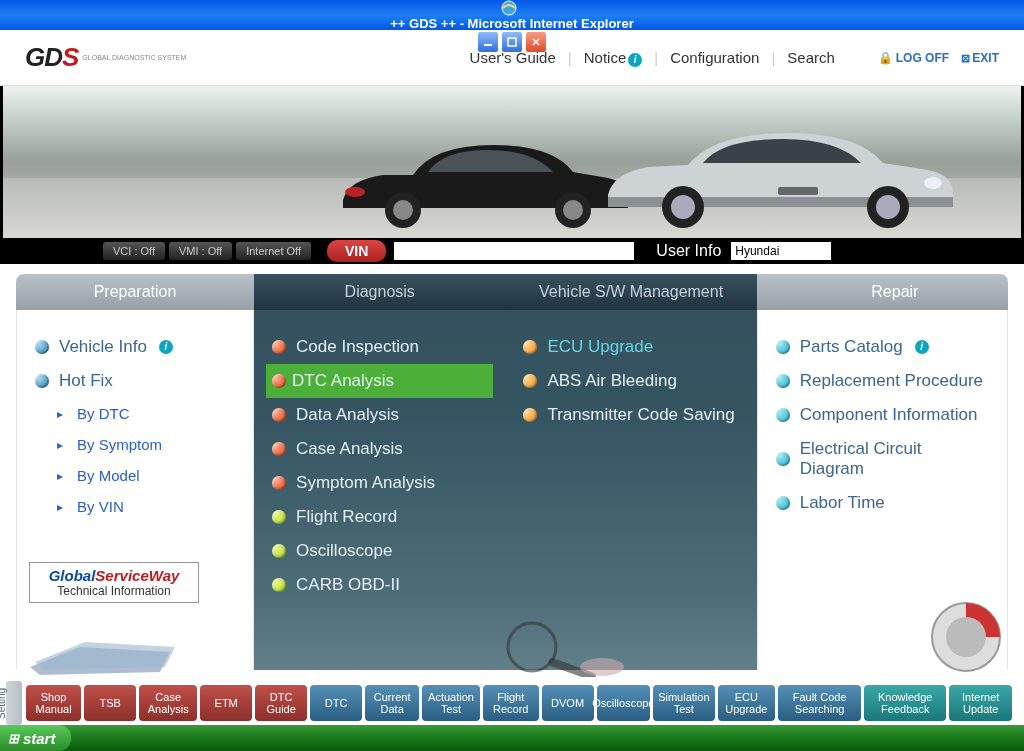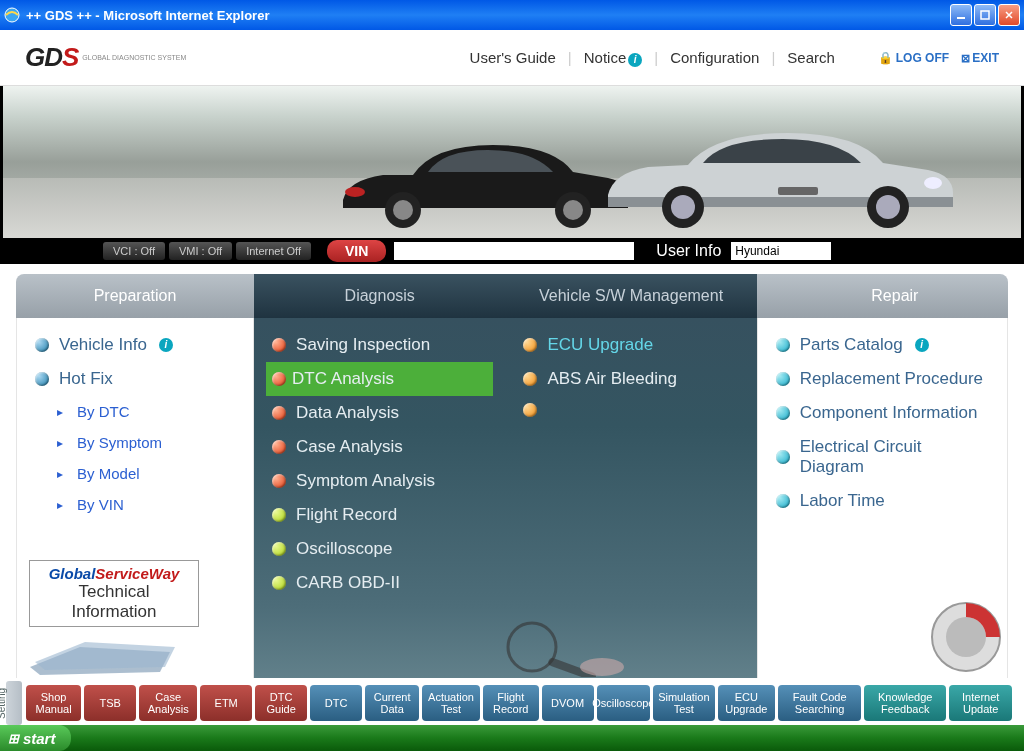--- a/index.html
+++ b/index.html
@@ -1,19 +1,19 @@
 <!DOCTYPE html>
 <html><head>
 <meta charset="utf-8">
 <style>
 * { margin: 0; padding: 0; box-sizing: border-box; font-family: Arial, sans-serif; }
 body { background: #fff; overflow: hidden; width: 1024px; height: 751px; }
 
 
-.titlebar { height: 30px; background: linear-gradient(to bottom, #0058e6 0%, #1f7ff4 50%, #0058e6 100%); display: flex; align-items: center; padding: 0 4px; color: #fff; font-size: 13px; }
+.titlebar { height: 30px; background: linear-gradient(to bottom, #0058e6 0%, #1f7ff4 50%, #0058e6 100%); display: flex; align-items: center; padding: 0 4px; color: #fff; font-size: 13px; flex-direction: column; }
 .titlebar .ie-icon { width: 16px; height: 16px; margin-right: 6px; display:inline-flex; align-items:center; justify-content:center;}
 .titlebar .ie-icon svg { width:16px; height:16px;}
 .titlebar .title { flex: 1; font-weight: bold; }
 .winbtns { display: flex; gap: 2px; }
 .winbtn { width: 22px; height: 22px; border: 1px solid #fff; border-radius: 3px; display: flex; align-items: center; justify-content: center; cursor: pointer; font-size: 11px; font-weight: bold;}
 .winbtn.min { background: linear-gradient(to bottom,#8ebbf7,#2f6fe0); }
 .winbtn.max { background: linear-gradient(to bottom,#8ebbf7,#2f6fe0); }
 .winbtn.close { background: linear-gradient(to bottom,#f79d83,#e24a2a); }
 
 
@@ -45,27 +45,27 @@
 .statusbar { height: 26px; background: #000; display: flex; align-items: center; padding: 0 10px 0 100px; gap: 4px; border-left: 3px solid #000; border-right: 3px solid #000;}
 .status-pill { background: linear-gradient(to bottom,#555,#222); color:#ccc; font-size:11px; padding: 3px 10px; border-radius: 3px; }
 .vin-pill { background: linear-gradient(to bottom,#d44,#a22); color:#fff; font-size:14px; padding: 3px 18px; border-radius: 10px; font-weight:bold;}
 .vin-input { width: 240px; height: 18px; background:#fff; border:none; margin-left:4px; font-size:12px; padding:0 4px;}
 .userinfo-label { color:#fff; font-size:16px; margin-left:18px;}
 .userinfo-input { width:100px; height:18px; background:#fff; border:none; margin-left:6px; font-size:12px; padding:0 4px;}
 
 
 .main { display: flex; padding: 10px 16px 0 16px; gap: 0; height: 395px; background:#fff;}
 .col { flex: 1; }
-.col-head { height: 44px; display:flex; align-items:center; justify-content:center; font-size:16px; color:#c7d1d9; }
+.col-head { height: 36px; display:flex; align-items:center; justify-content:center; font-size:16px; color:#c7d1d9; }
 .col-head.light { background: linear-gradient(to bottom,#b9c1c8,#97a0a8); color:#fff;}
 .col-head.dark { background: linear-gradient(to bottom,#3a5260,#1f3340); }
 .col-head.dark2 { background: linear-gradient(to bottom,#3a5260,#1f3340); }
 .col-head.first { border-radius: 8px 0 0 0; }
 .col-head.last { border-radius: 0 8px 0 0; padding-left: 25px; }
-.col-body { padding: 10px 12px; min-height: 360px;}
+.col-body { padding: 20px 12px; min-height: 360px;}
 .col-body.white { background:#fff; border-left:1px solid #e5e5e5; border-right:1px solid #e5e5e5;}
 .col-body.dark { background: linear-gradient(to bottom,#36515f 0%, #345561 30%, #4d6d79 80%, #61808a 100%); }
 
 .menu-item { display:flex; align-items:center; padding: 7px 6px; font-size:17px; cursor:pointer; gap:10px;}
 .menu-item.white { color:#3a668f; }
 .menu-item.white.heading { color:#3a668f; font-weight:normal;}
 .menu-item.sub { padding-left: 28px; font-size:15px; color:#2b5fd1;}
 .menu-item.sub::before { content:'▸'; color:#2b5fd1; margin-right:4px; font-size:12px;}
 .menu-item.dark { color:#e5edf1; }
 .menu-item.dark.active { background:#4caf3a; border-radius:0;gap:6px;}
@@ -75,21 +75,21 @@
 .bullet { width:14px; height:14px; border-radius:50%; flex-shrink:0; box-shadow: inset -1px -1px 2px rgba(0,0,0,0.4), inset 1px 1px 2px rgba(255,255,255,0.6);}
 .bullet.blue { background: radial-gradient(circle at 30% 30%, #a8d6f0, #1a7ba8);}
 .bullet.red { background: radial-gradient(circle at 30% 30%, #ffb090, #e03810);}
 .bullet.orange { background: radial-gradient(circle at 30% 30%, #ffd690, #f08a10);}
 .bullet.lime { background: radial-gradient(circle at 30% 30%, #e8f890, #a8d010);}
 .bullet.teal { background: radial-gradient(circle at 30% 30%, #a0e8f0, #10a8c8);}
 
 .gsw-box { margin-top: 40px; border:1px solid #999; padding:4px 8px; width:170px; text-align:center;}
 .gsw-title { font-style:italic; font-weight:bold; font-size:15px;}
 .gsw-title .g1{color:#0a4aa8;} .gsw-title .g2{color:#c21a1a;}
-.gsw-sub { font-size:17px; color:#333;}
+.gsw-sub { font-size:12px; color:#333;}
 
 
 .bottom { position:absolute; bottom:26px; left:0; right:0; height:44px; background:#fff; display:flex; align-items:center; padding:0 12px 0 26px; gap:3px;}
 .bottom::before { content:''; position:absolute; left:6px; top:0; bottom:0; width:16px; background:linear-gradient(to right,#cdd4da,#b5bec6); border-radius:3px;}
 .setting-label { position:absolute; left:7px; bottom:6px; font-size:10px; color:#566; transform:rotate(-90deg); transform-origin:left bottom;}
 .tbtn { height:36px; display:flex; flex-direction:column; align-items:center; justify-content:center; color:#fff; font-size:11px; border-radius:4px; padding:0 6px; cursor:pointer; text-align:center; line-height:1.1; min-width:52px;}
 .tbtn.red { background: linear-gradient(to bottom,#c0504a,#8c2f2a);}
 .tbtn.blue { background: linear-gradient(to bottom,#5590b8,#2a5e82);}
 .tbtn.teal { background: linear-gradient(to bottom,#3aa8a8,#1a7878);}
 
@@ -218,21 +218,21 @@
         <div class="gsw-sub">Technical Information</div>
       </div>
     </div>
   </div>
 
   <div class="col" style="flex:0.95">
     <div class="col-head dark">Diagnosis</div>
     <div class="col-body dark">
       <div class="menu-item dark">
           <span class="bullet red"></span>
-          <span>Saving Inspection</span>
+          <span>Code Inspection</span>
         </div>
       <div class="menu-item dark active">
           <span class="bullet red"></span>
           <span>DTC Analysis</span>
         </div>
       <div class="menu-item dark">
           <span class="bullet red"></span>
           <span>Data Analysis</span>
         </div>
       <div class="menu-item dark">
@@ -264,20 +264,21 @@
       <div class="menu-item dark highlight">
           <span class="bullet orange"></span>
           <span>ECU Upgrade</span>
         </div>
       <div class="menu-item dark">
           <span class="bullet orange"></span>
           <span>ABS Air Bleeding</span>
         </div>
       <div class="menu-item dark">
           <span class="bullet orange"></span>
+          <span>Transmitter Code Saving</span>
         </div>
     </div>
   </div>
 
   <div class="col" style="flex:0.95">
     <div class="col-head light last">Repair</div>
     <div class="col-body white">
       <div class="menu-item repair">
           <span class="bullet teal"></span>
           <span>Parts Catalog</span>

